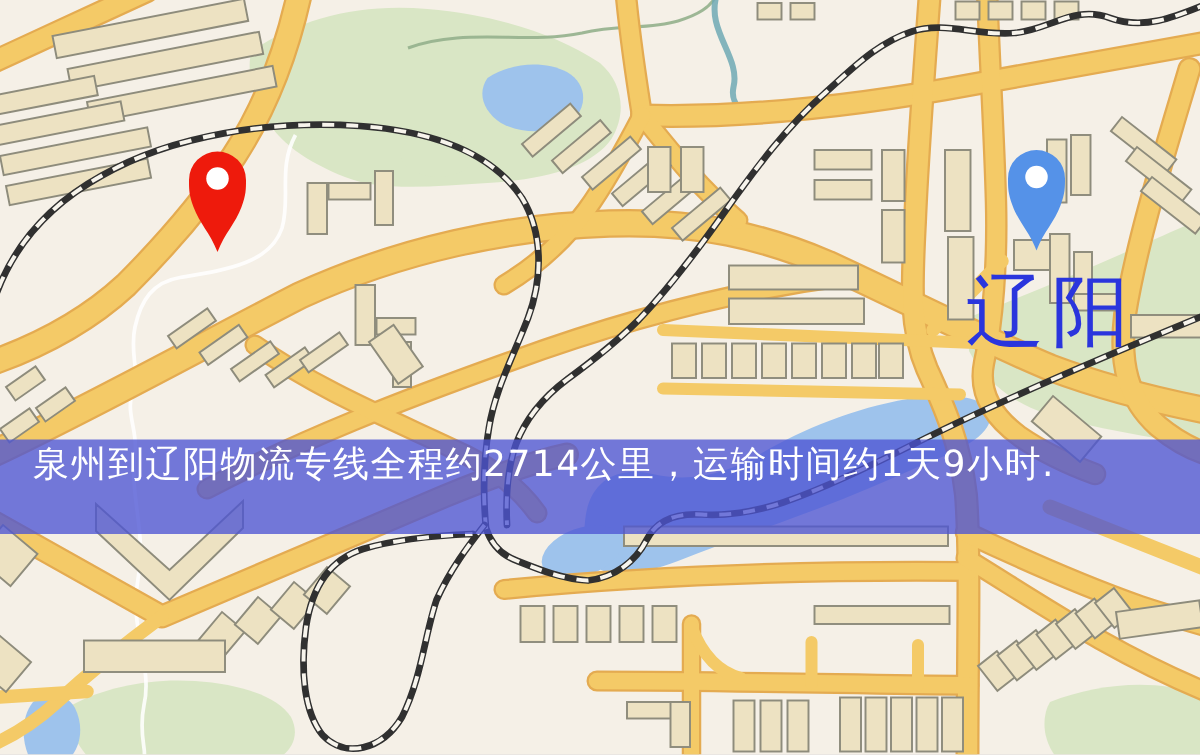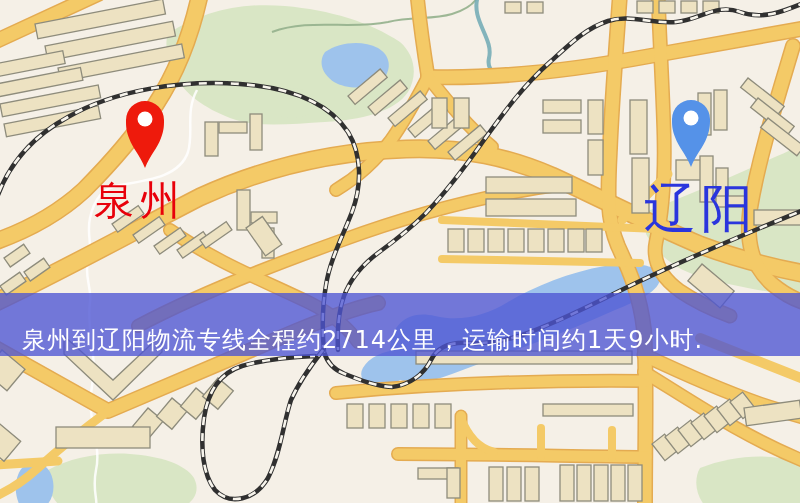--- a/index.html
+++ b/index.html
@@ -3,21 +3,21 @@
 <meta charset="utf-8">
 <style>
   html,body{margin:0;padding:0;background:#ddd;}
   .screen{position:relative;width:800px;height:503px;overflow:hidden;
           font-family:"DejaVu Sans",sans-serif;background:#f5f0e7;}
   .map-svg{position:absolute;left:0;top:0;width:800px;height:503px;display:block;}
   .city-label{position:absolute;font-weight:normal;line-height:1;white-space:nowrap;}
   .origin-label{left:94px;top:180px;font-size:40px;letter-spacing:6px;color:#e8000a;}
   .dest-label{left:644px;top:182px;font-size:52px;letter-spacing:5px;color:#2a35dd;}
   .banner{position:absolute;left:0;top:293px;width:800px;height:63px;
-          background:rgba(77,84,212,0.78);color:#ffffff;display:flex;align-items:flex-end;
+          background:rgba(77,84,212,0.78);color:#ffffff;display:flex;align-items:flex-start;
           box-sizing:border-box;padding-left:22px;font-size:24px;letter-spacing:1px;}
   .rail-base{fill:none;stroke:#303030;stroke-width:4.5;stroke-linecap:round;}
   .rail-dash{fill:none;stroke:#f7f4ec;stroke-width:2.6;stroke-dasharray:8 8;stroke-linecap:butt;}
   .cas{fill:none;stroke:#e4ab51;stroke-linecap:round;stroke-linejoin:round;}
   .fil{fill:none;stroke:#f4ca67;stroke-linecap:round;stroke-linejoin:round;}
   .bld{fill:#ede2c2;stroke:#8e8c7c;stroke-width:1.3;}
   .park{fill:#d9e6c5;stroke:none;}
   .wat{fill:#9ec3ec;stroke:none;}
 </style>
 </head>
@@ -245,20 +245,19 @@
     <path d="M145,168 C140,155 133,149 129,138 C126,130 126,126 126,120 A19,19 0 1 1 164,120 C164,126 164,130 161,138 C157,149 150,155 145,168 Z" fill="#ee1a0c"></path>
     <circle cx="145" cy="119" r="7.5" fill="#ffffff"></circle>
   </g>
 
   <g>
     <path d="M691,167 C686,154 679,148 675,137 C672,129 672,125 672,119 A19,19 0 1 1 710,119 C710,125 710,129 707,137 C703,148 696,154 691,167 Z" fill="#5592e8"></path>
     <circle cx="691" cy="118" r="7.5" fill="#ffffff"></circle>
   </g>
 </svg>
 
-<div class="city-label origin-label">泉州</div>
 <div class="city-label dest-label">辽阳</div>
 
 <div class="banner">
   <span>泉州到辽阳物流专线全程约2714公里，运输时间约1天9小时.</span>
 </div>
 
 </div>
 
 </body></html>

